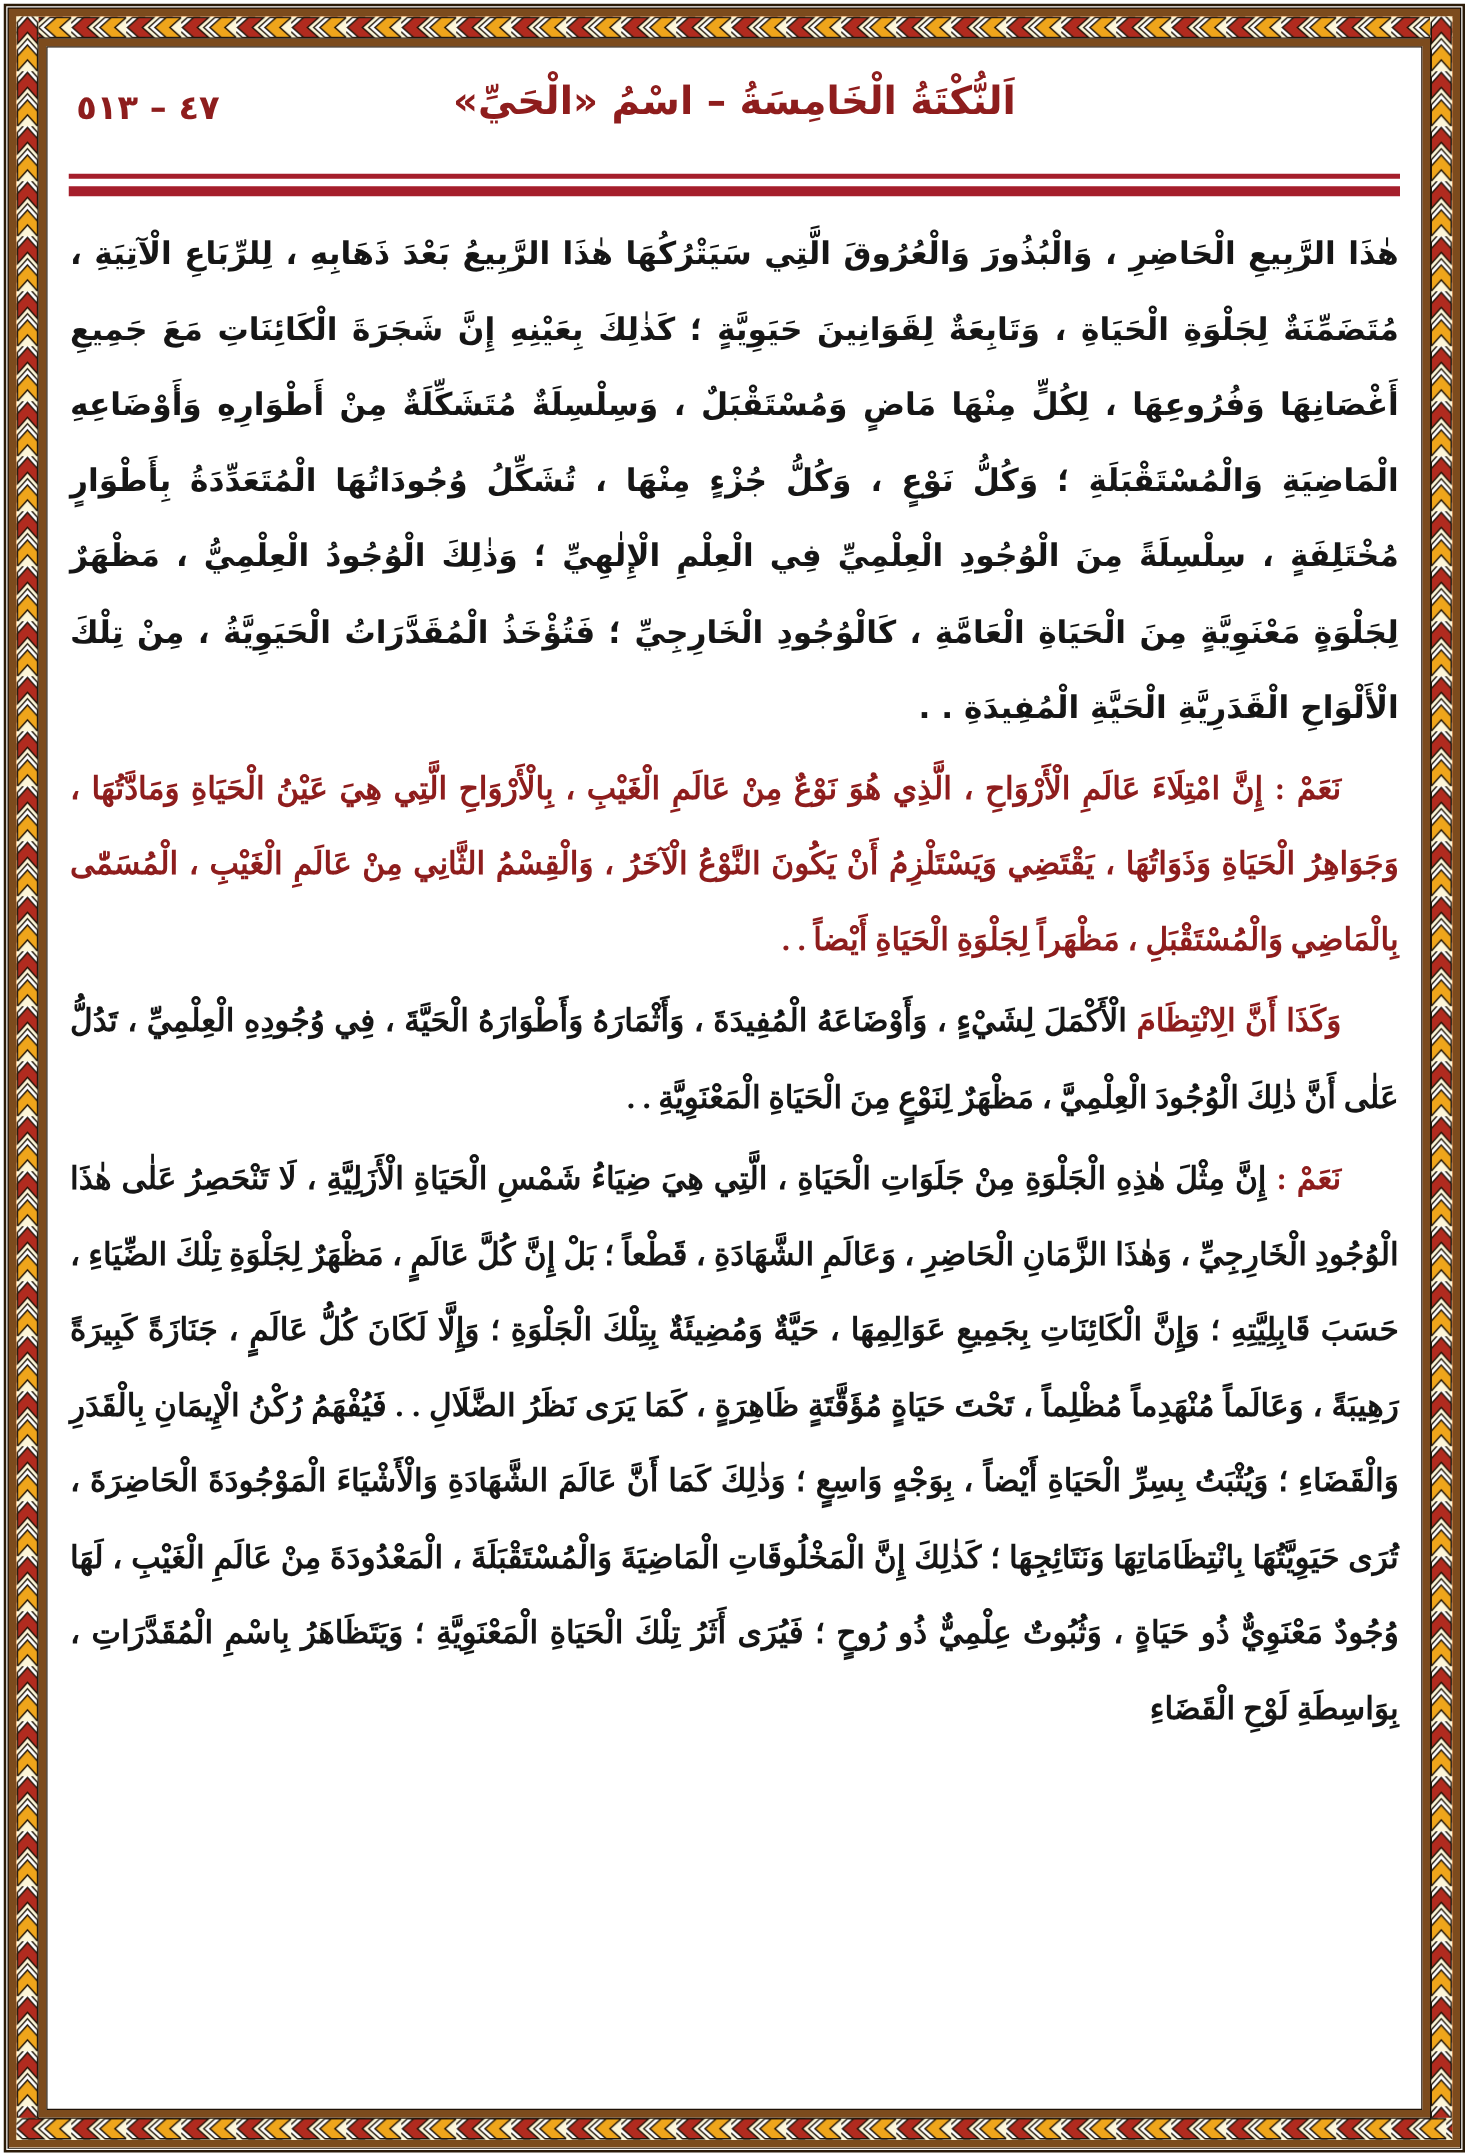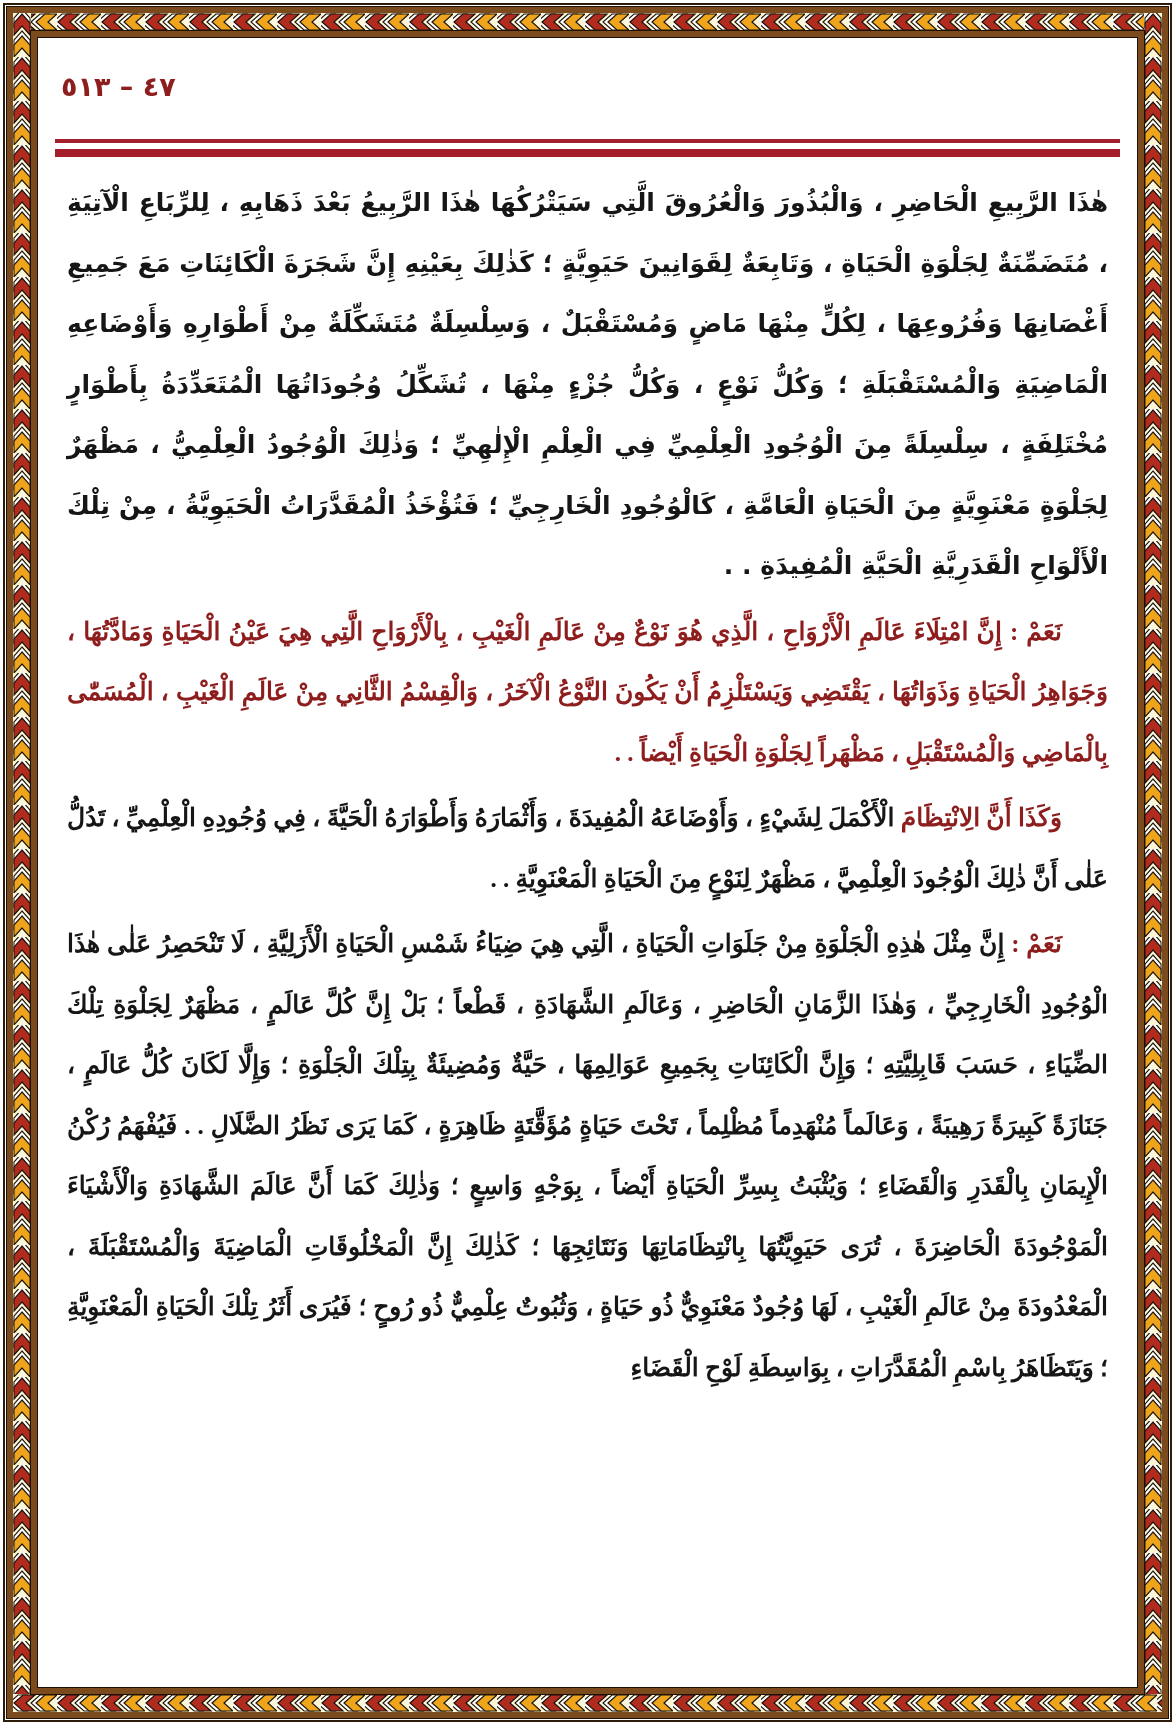--- a/index.html
+++ b/index.html
@@ -54,21 +54,21 @@
     text-align: center;
     font-size: 31px; font-weight: bold; color: #8E1D1D;
     padding-top: 6px;
   }
   .rules { margin-top: 10px; }
   .rule-thin  { height: 4px; background: #A51E2B; }
   .rule-thick { height: 8px; background: #A51E2B; margin-top: 6px; }
 
   .body-text { margin-top: 16px; }
   .para {
-    margin: 5px 12px;
+    margin: 5px 1px;
     font-size: 25px;
     font-weight: bold;
     line-height: 2.42;
     text-align: justify;
     text-align-last: right;
     color: #161616;
     direction: rtl;
   }
   .para.indent { text-indent: 46px; font-family: Liberation Serif, serif; }
   .t-red   { color: #8E1D1D; }
@@ -113,20 +113,21 @@
 
         <svg class="bs bs-bottom" xmlns="http://www.w3.org/2000/svg" preserveAspectRatio="none">
           <rect x="0" y="0" width="100%" height="100%" fill="url(#chainH)"></rect>
         </svg>
 
         <div class="frame-d">
           <div class="content">
 
             <div class="header">
               <div class="page-num">٤٧ – ٥١٣</div>
+              <div class="title">اَلنُّكْتَةُ الْخَامِسَةُ – اسْمُ «الْحَيِّ»</div>
             </div>
 
             <div class="rules">
               <div class="rule-thin"></div>
               <div class="rule-thick"></div>
             </div>
 
             <div class="body-text">
                 <p class="para" lang="ar"><span class="t-black">هٰذَا الرَّبِيعِ الْحَاضِرِ ، وَالْبُذُورَ وَالْعُرُوقَ الَّتِي سَيَتْرُكُهَا هٰذَا الرَّبِيعُ بَعْدَ ذَهَابِهِ ، لِلرِّبَاعِ الْآتِيَةِ ، مُتَضَمِّنَةٌ لِجَلْوَةِ الْحَيَاةِ ، وَتَابِعَةٌ لِقَوَانِينَ حَيَوِيَّةٍ ؛ كَذٰلِكَ بِعَيْنِهِ إِنَّ شَجَرَةَ الْكَائِنَاتِ مَعَ جَمِيعِ أَغْصَانِهَا وَفُرُوعِهَا ، لِكُلٍّ مِنْهَا مَاضٍ وَمُسْتَقْبَلٌ ، وَسِلْسِلَةٌ مُتَشَكِّلَةٌ مِنْ أَطْوَارِهِ وَأَوْضَاعِهِ الْمَاضِيَةِ وَالْمُسْتَقْبَلَةِ ؛ وَكُلُّ نَوْعٍ ، وَكُلُّ جُزْءٍ مِنْهَا ، تُشَكِّلُ وُجُودَاتُهَا الْمُتَعَدِّدَةُ بِأَطْوَارٍ مُخْتَلِفَةٍ ، سِلْسِلَةً مِنَ الْوُجُودِ الْعِلْمِيِّ فِي الْعِلْمِ الْإِلٰهِيِّ ؛ وَذٰلِكَ الْوُجُودُ الْعِلْمِيُّ ، مَظْهَرٌ لِجَلْوَةٍ مَعْنَوِيَّةٍ مِنَ الْحَيَاةِ الْعَامَّةِ ، كَالْوُجُودِ الْخَارِجِيِّ ؛ فَتُؤْخَذُ الْمُقَدَّرَاتُ الْحَيَوِيَّةُ ، مِنْ تِلْكَ الْأَلْوَاحِ الْقَدَرِيَّةِ الْحَيَّةِ الْمُفِيدَةِ . .</span></p>
                 <p class="para indent" lang="ar"><span class="t-red">نَعَمْ : إِنَّ امْتِلَاءَ عَالَمِ الْأَرْوَاحِ ، الَّذِي هُوَ نَوْعٌ مِنْ عَالَمِ الْغَيْبِ ، بِالْأَرْوَاحِ الَّتِي هِيَ عَيْنُ الْحَيَاةِ وَمَادَّتُهَا ، وَجَوَاهِرُ الْحَيَاةِ وَذَوَاتُهَا ، يَقْتَضِي وَيَسْتَلْزِمُ أَنْ يَكُونَ النَّوْعُ الْآخَرُ ، وَالْقِسْمُ الثَّانِي مِنْ عَالَمِ الْغَيْبِ ، الْمُسَمّٰى بِالْمَاضِي وَالْمُسْتَقْبَلِ ، مَظْهَراً لِجَلْوَةِ الْحَيَاةِ أَيْضاً . .</span></p>

